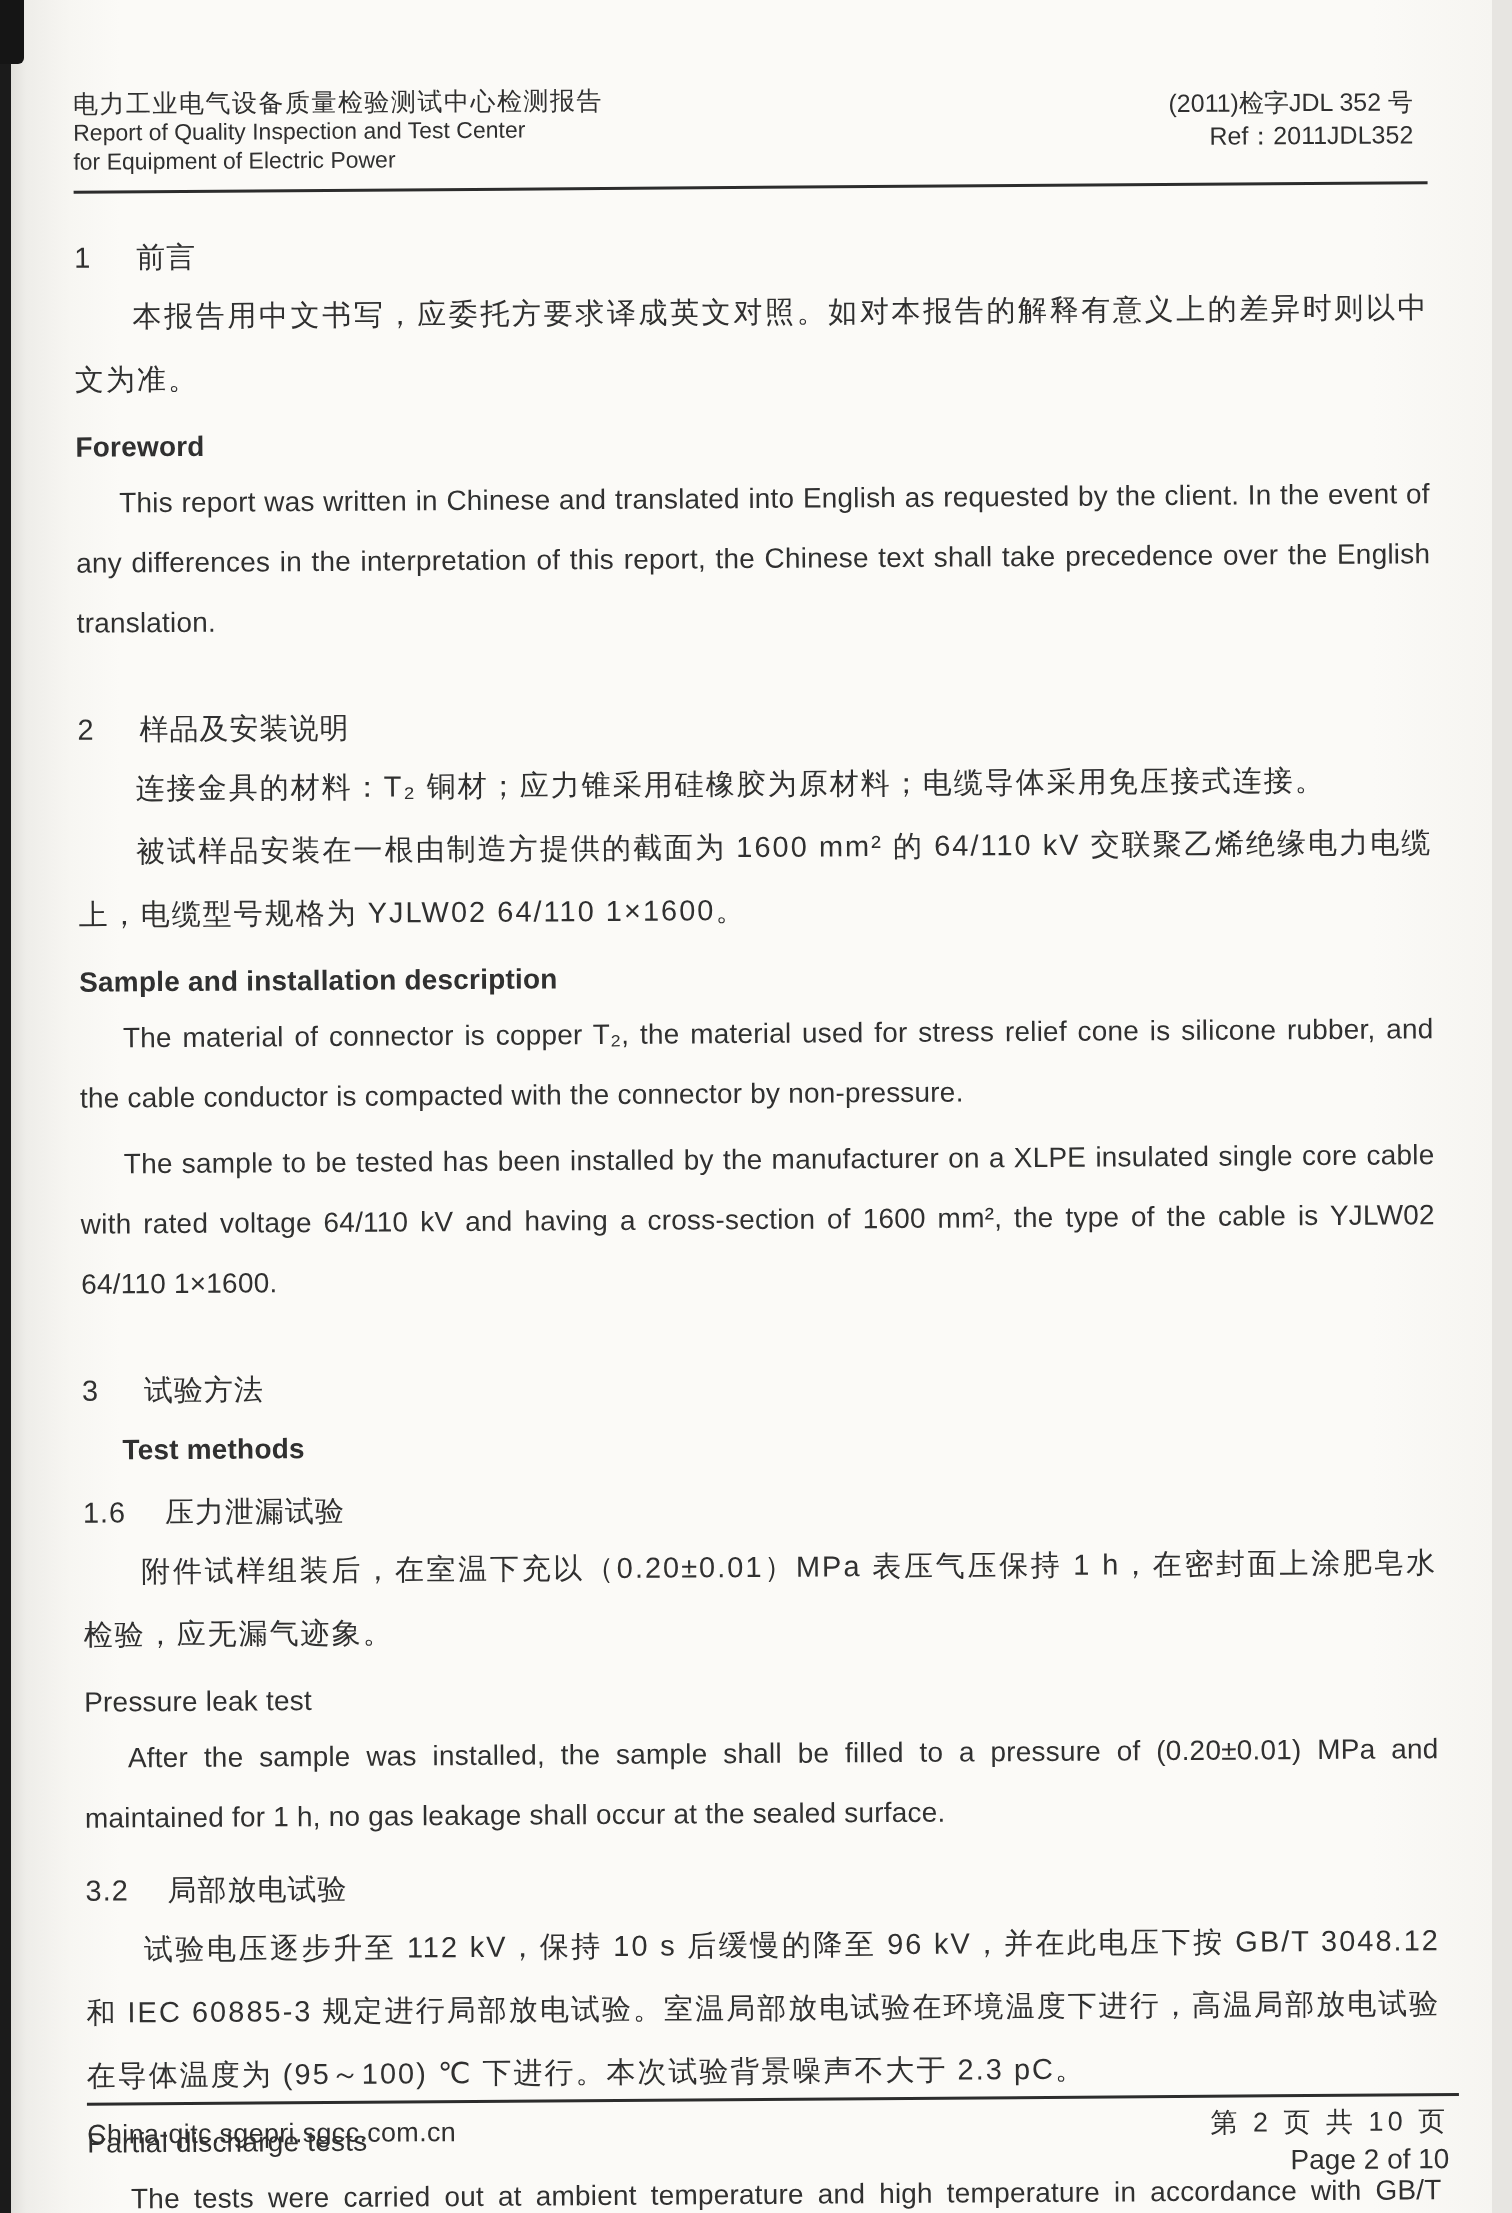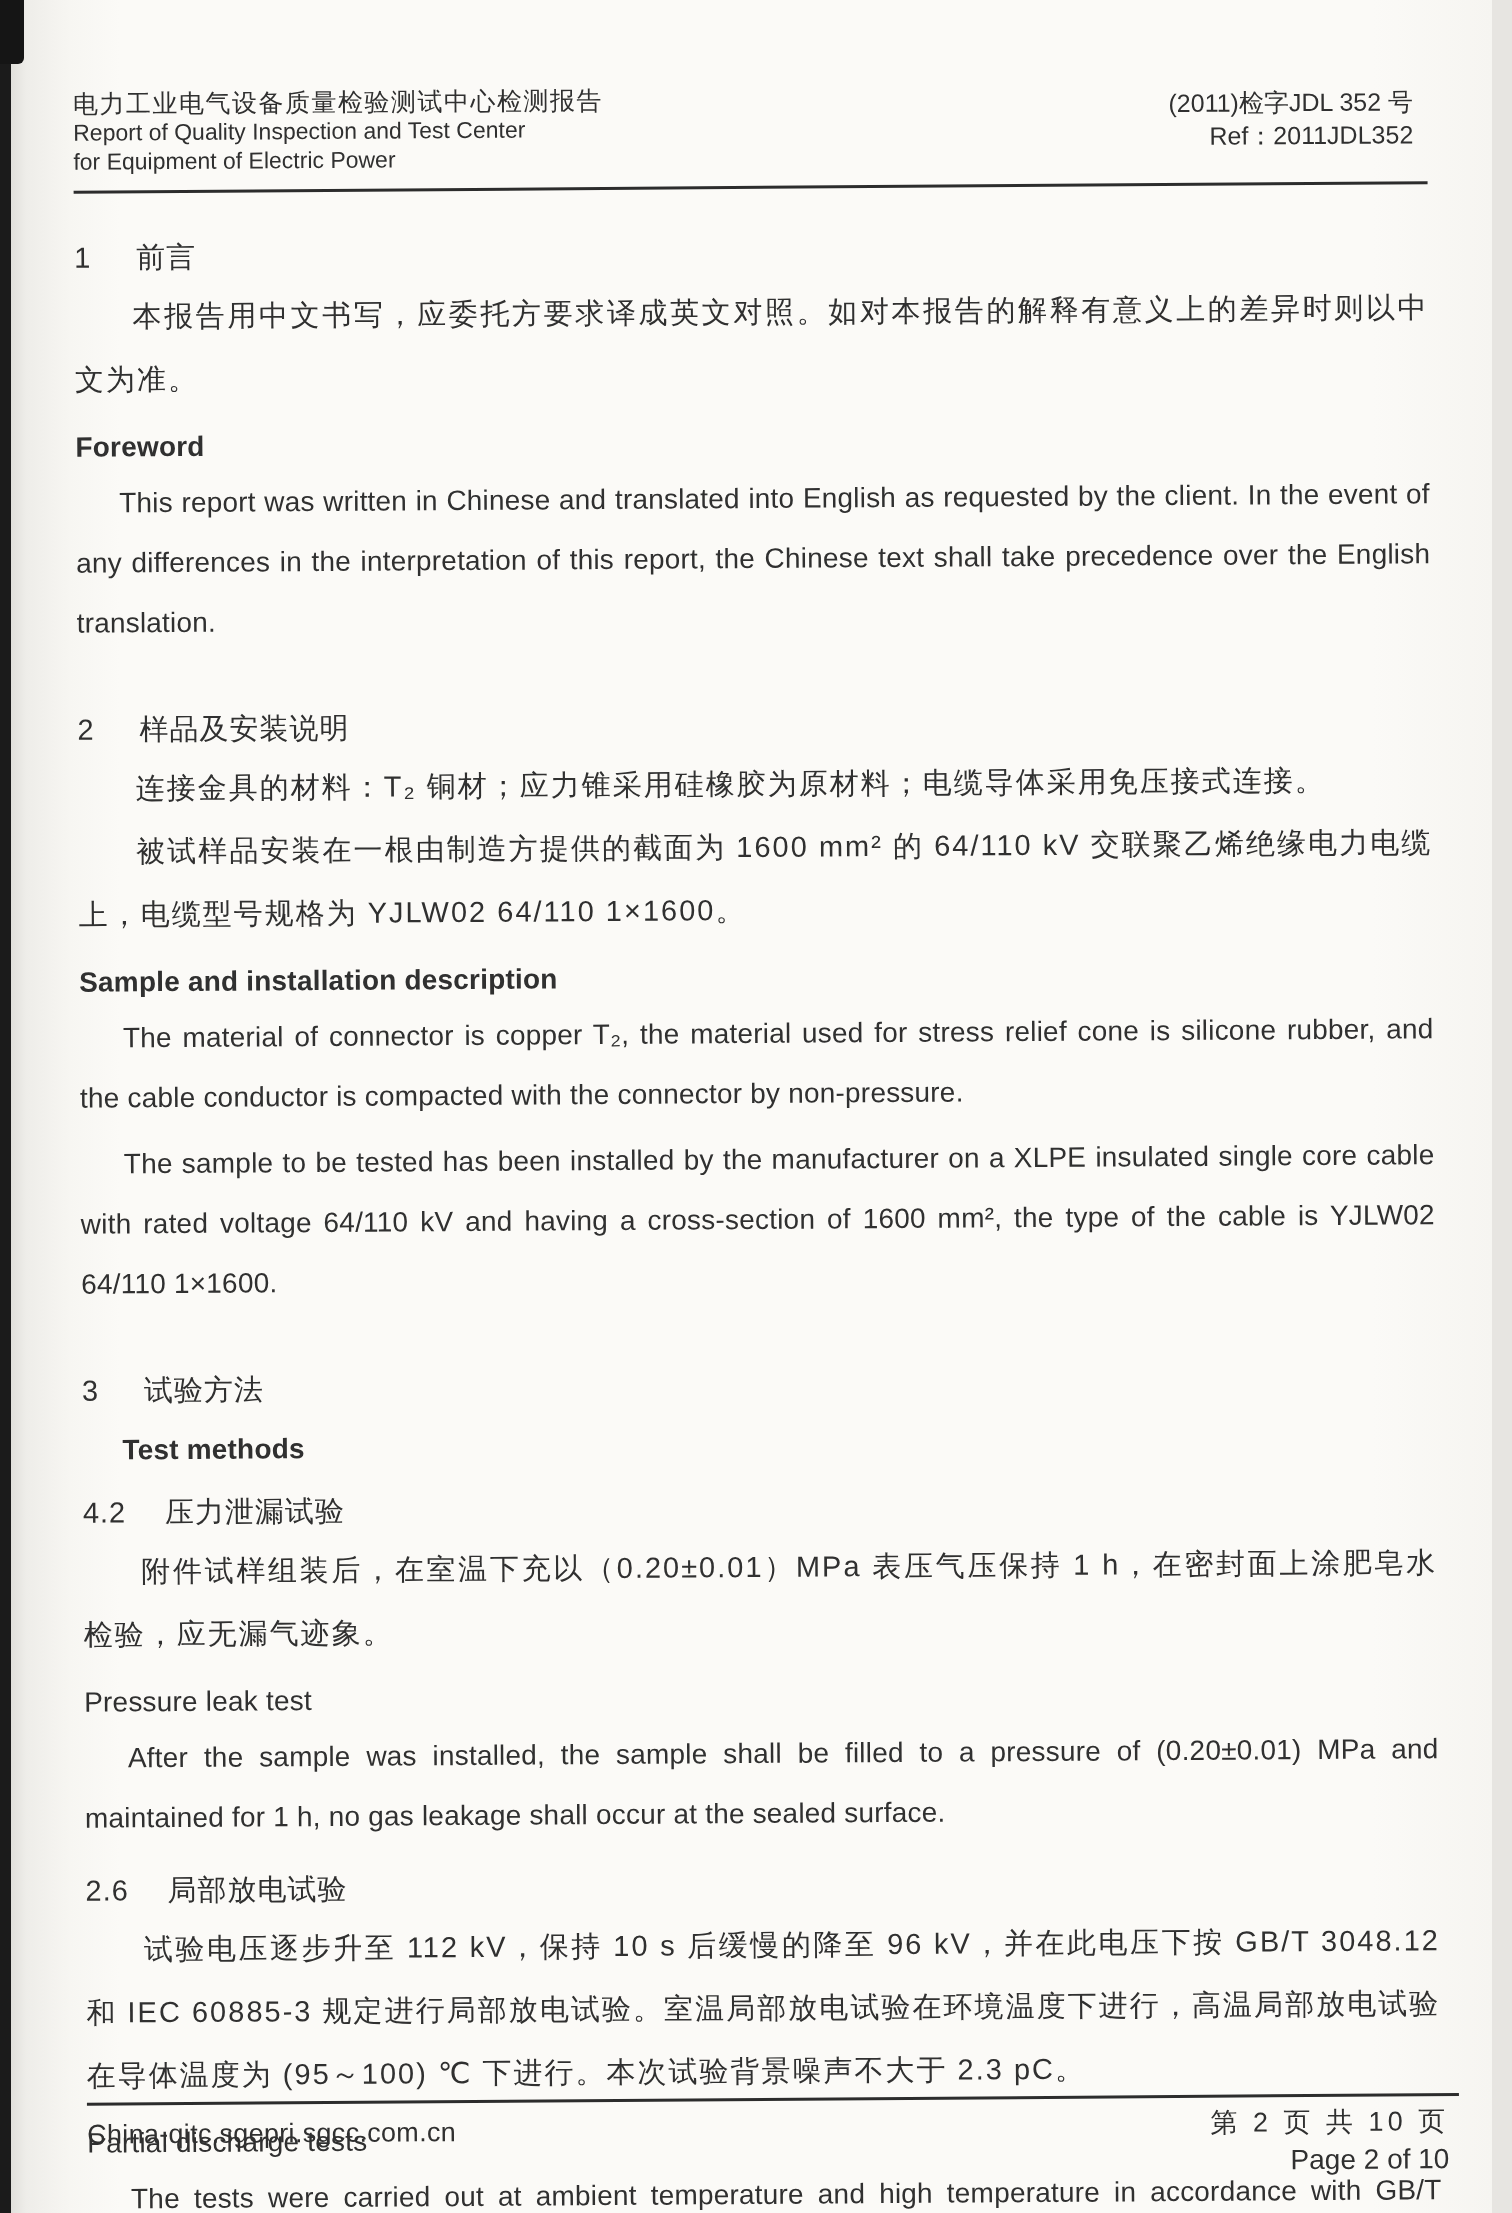--- a/index.html
+++ b/index.html
@@ -144,29 +144,29 @@
       <p class="p-en">The material of connector is copper T₂, the material used for stress relief cone is silicone rubber, and the cable conductor is compacted with the connector by non-pressure.</p>
       <p class="p-en">The sample to be tested has been installed by the manufacturer on a XLPE insulated single core cable with rated voltage 64/110 kV and having a cross-section of 1600 mm², the type of the cable is YJLW02 64/110 1×1600.</p>
 
       <div class="sec-head gap-lg">
         <span class="num">3</span>
         <span>试验方法</span>
       </div>
       <div class="h-en indented">Test methods</div>
 
       <div class="sec-head sub-head">
-        <span class="num">4.2</span>
+        <span class="num">1.6</span>
         <span>压力泄漏试验</span>
       </div>
       <p class="p-zh">附件试样组装后，在室温下充以（0.20±0.01）MPa 表压气压保持 1 h，在密封面上涂肥皂水检验，应无漏气迹象。</p>
       <div class="h-en regular">Pressure leak test</div>
       <p class="p-en">After the sample was installed, the sample shall be filled to a pressure of (0.20±0.01) MPa and maintained for 1 h, no gas leakage shall occur at the sealed surface.</p>
 
       <div class="sec-head sub-head">
-        <span class="num">2.6</span>
+        <span class="num">3.2</span>
         <span>局部放电试验</span>
       </div>
       <p class="p-zh">试验电压逐步升至 112 kV，保持 10 s 后缓慢的降至 96 kV，并在此电压下按 GB/T 3048.12 和 IEC 60885-3 规定进行局部放电试验。室温局部放电试验在环境温度下进行，高温局部放电试验在导体温度为 (95～100) ℃ 下进行。本次试验背景噪声不大于 2.3 pC。</p>
       <div class="h-en regular">Partial discharge tests</div>
       <p class="p-en">The tests were carried out at ambient temperature and high temperature in accordance with GB/T 3048.12 and IEC 60885-3, the background noise was no more than 2.3 pC during these tests.</p>
 
     </main>
 
     <div class="ftr-rule"></div>
     <div class="ftr">

